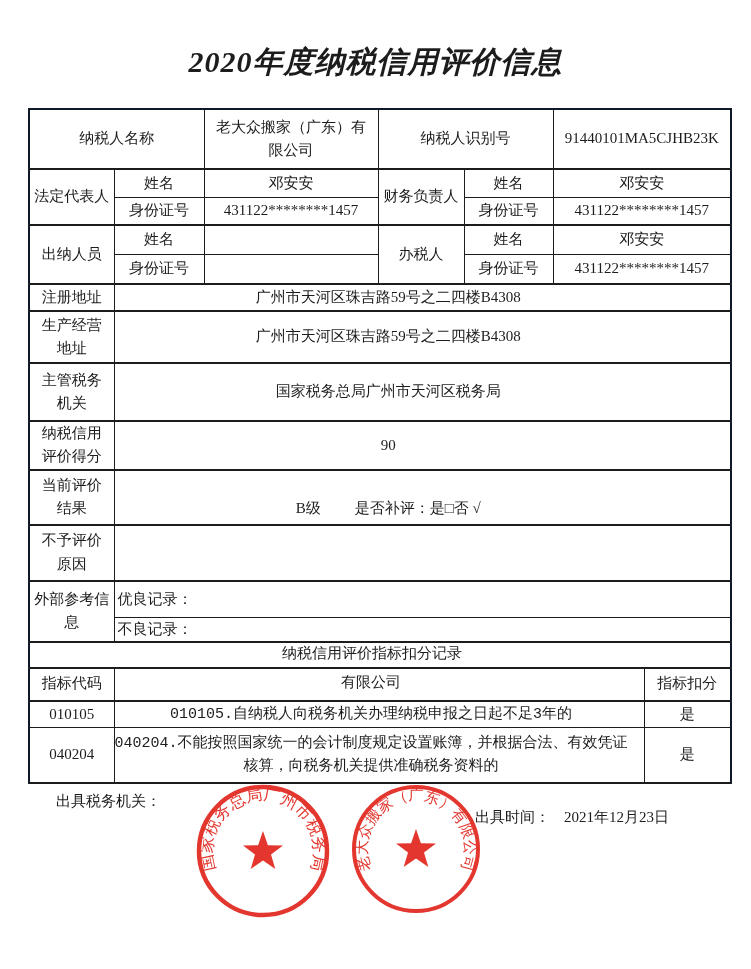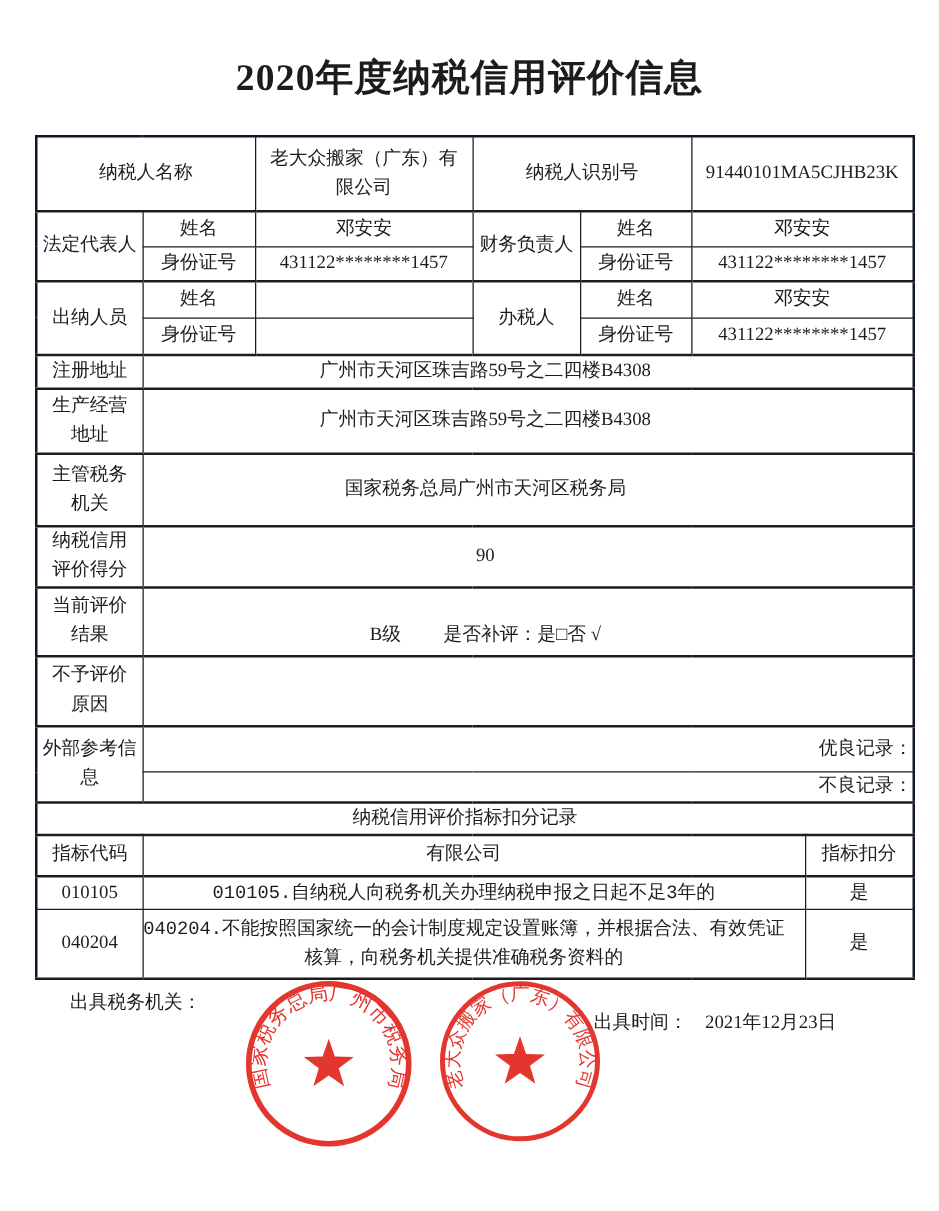--- a/index.html
+++ b/index.html
@@ -3,36 +3,36 @@
 <meta charset="utf-8">
 <style>
   html,body{margin:0;padding:0;background:#fff;}
   .page{
     position:relative;width:751px;height:969px;background:#ffffff;
     font-family:"Liberation Serif","DejaVu Serif",serif;color:#1c1c1c;
     overflow:hidden;
   }
   .doc-title{
     position:absolute;top:42px;left:0;width:100%;text-align:center;
-    font-size:30px;font-weight:bold;letter-spacing:1px;
+    font-size:30px;font-weight:bold;letter-spacing:1px;font-style:italic;
   }
   table.sheet{
     position:absolute;left:28px;top:108px;width:702px;
     border-collapse:collapse;table-layout:fixed;
     border:2px solid #0f172a;
   }
   td{
     border:1px solid #1c1c1c;
     text-align:center;vertical-align:middle;
     font-size:15px;line-height:1.55;padding:0;
     white-space:pre-line;overflow:hidden;
   }
   tr.sec > td{border-bottom-width:2px;}
   td.sb{border-bottom-width:2px;}
-  td.left{text-align:right;padding-left:17px;}
+  td.left{text-align:left;padding-left:3px;}
   td.vwide{padding-right:68px;}   
   td.nwide{padding-right:16px;font-family:Liberation Mono, monospace;}
   .grade-gap{margin-left:34px;}
   .footer-line{position:absolute;top:792px;left:0;width:100%;font-size:15px;}
   .issuer-label{position:absolute;left:56px;top:0;}
   .time-block{position:absolute;left:475px;top:16px;}
   .time-value{margin-left:14px;}
   .stamp{position:absolute;opacity:0.92;}
   .stamp-1{left:193px;top:781px;}
   .stamp-2{left:346px;top:779px;}

